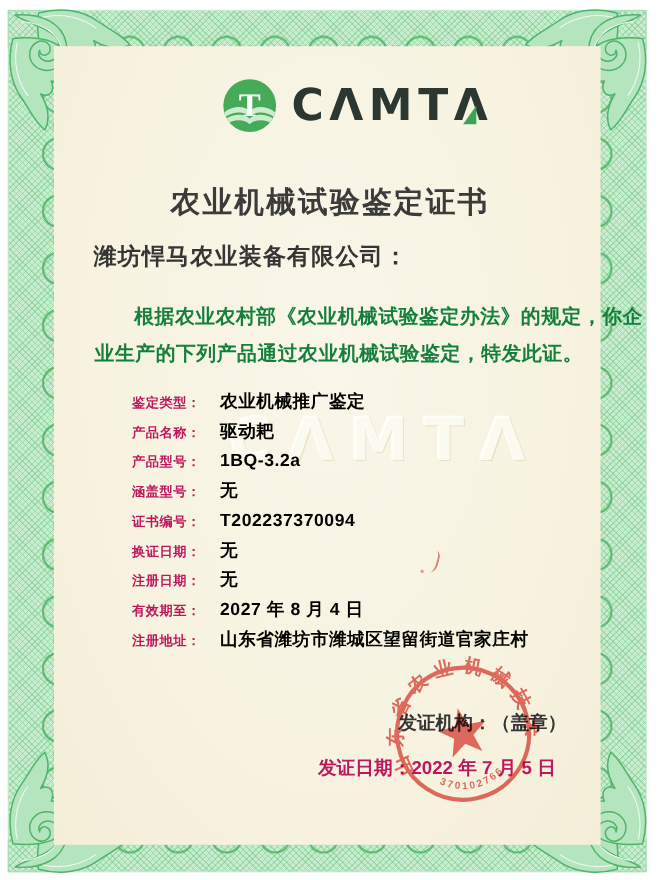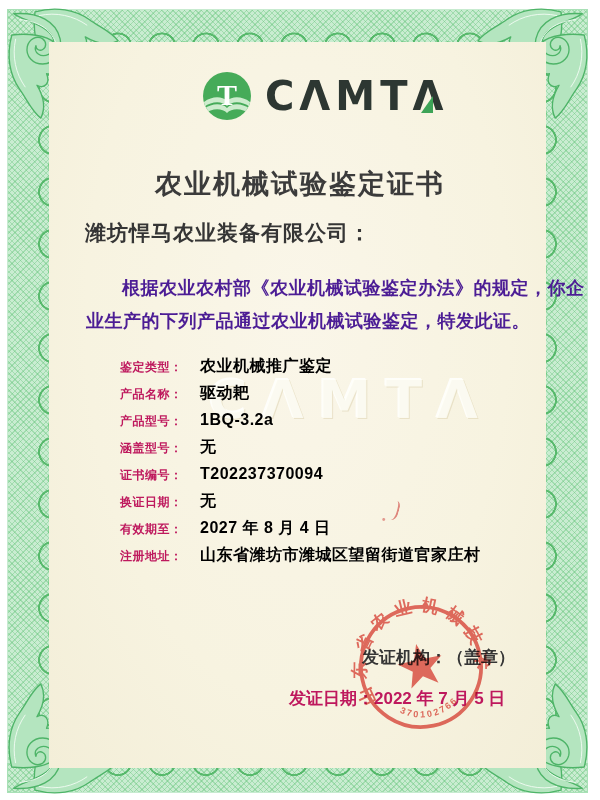--- a/index.html
+++ b/index.html
@@ -89,21 +89,21 @@
 
   .title{
     position:absolute;left:0;right:0;top:150px;margin:16px;text-align:center;
     font-family:"Liberation Serif", serif;font-size:27px;font-weight:700;
     letter-spacing:2px;color:#3b3b3b;white-space:nowrap;
   }
   .recipient{
     position:absolute;left:85px;top:219px;font-size:21px;font-weight:700;
     color:#353535;white-space:nowrap;letter-spacing:1px;
   }
-  .paragraph{position:absolute;left:86px;top:272px;font-size:18px;font-weight:600;color:#4c1d95;}
+  .paragraph{position:absolute;left:86px;top:272px;font-size:18px;font-weight:600;color:#15803d;}
   .para-line{white-space:nowrap;line-height:33px;letter-spacing:0.5px;}
   .para-line.first{text-indent:2em;}
 
   .fields{position:absolute;left:120px;top:352px;}
   .field-row{height:27px;line-height:27px;white-space:nowrap;}
   .field-label{display:inline-block;min-width:80px;font-size:12px;font-weight:700;color:#be185d;letter-spacing:0.5px;}
   .field-value{font-size:16px;font-weight:700;color:#000000;letter-spacing:0.5px;}
 
   .watermark{
     position:absolute;left:208px;top:368px;
@@ -223,20 +223,23 @@
       <div class="field-row">
         <span class="field-label">涵盖型号：</span><span class="field-value">无</span>
       </div>
       <div class="field-row">
         <span class="field-label">证书编号：</span><span class="field-value">T202237370094</span>
       </div>
       <div class="field-row">
         <span class="field-label">换证日期：</span><span class="field-value">无</span>
       </div>
       <div class="field-row">
+        <span class="field-label">注册日期：</span><span class="field-value">无</span>
+      </div>
+      <div class="field-row">
         <span class="field-label">有效期至：</span><span class="field-value">2027 年 8 月 4 日</span>
       </div>
       <div class="field-row">
         <span class="field-label">注册地址：</span><span class="field-value">山东省潍坊市潍城区望留街道官家庄村</span>
       </div>
     </div>
 
     <div class="ink-mark"></div>
 
     <div class="issuer-line">发证机构：（盖章）</div>

